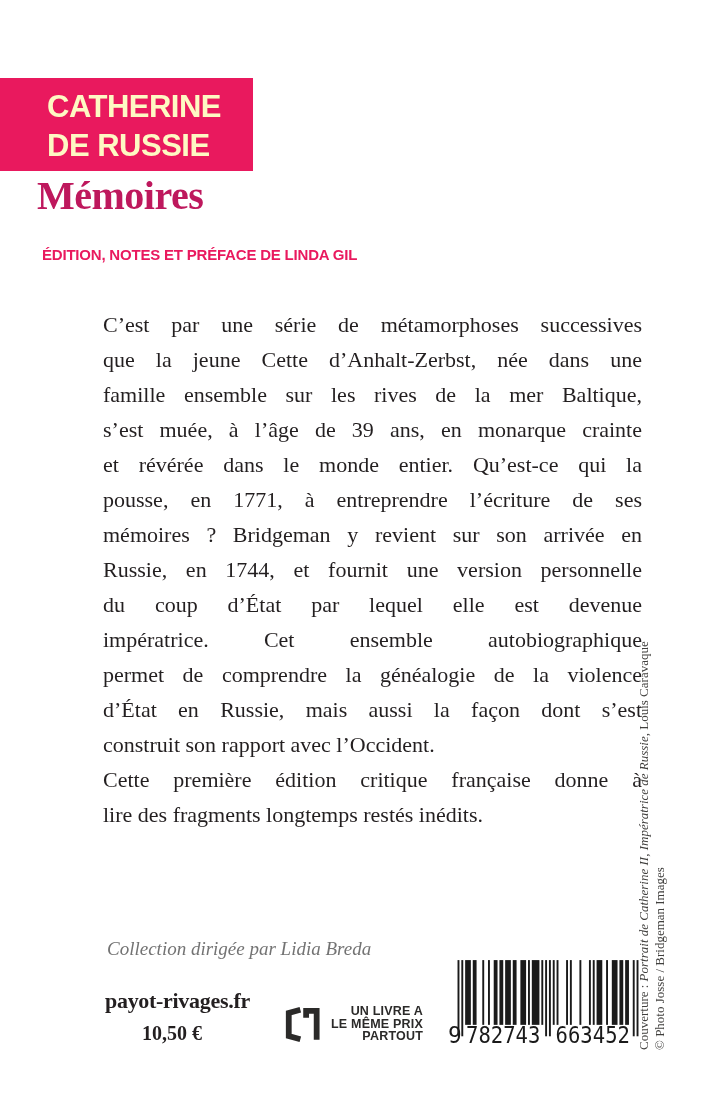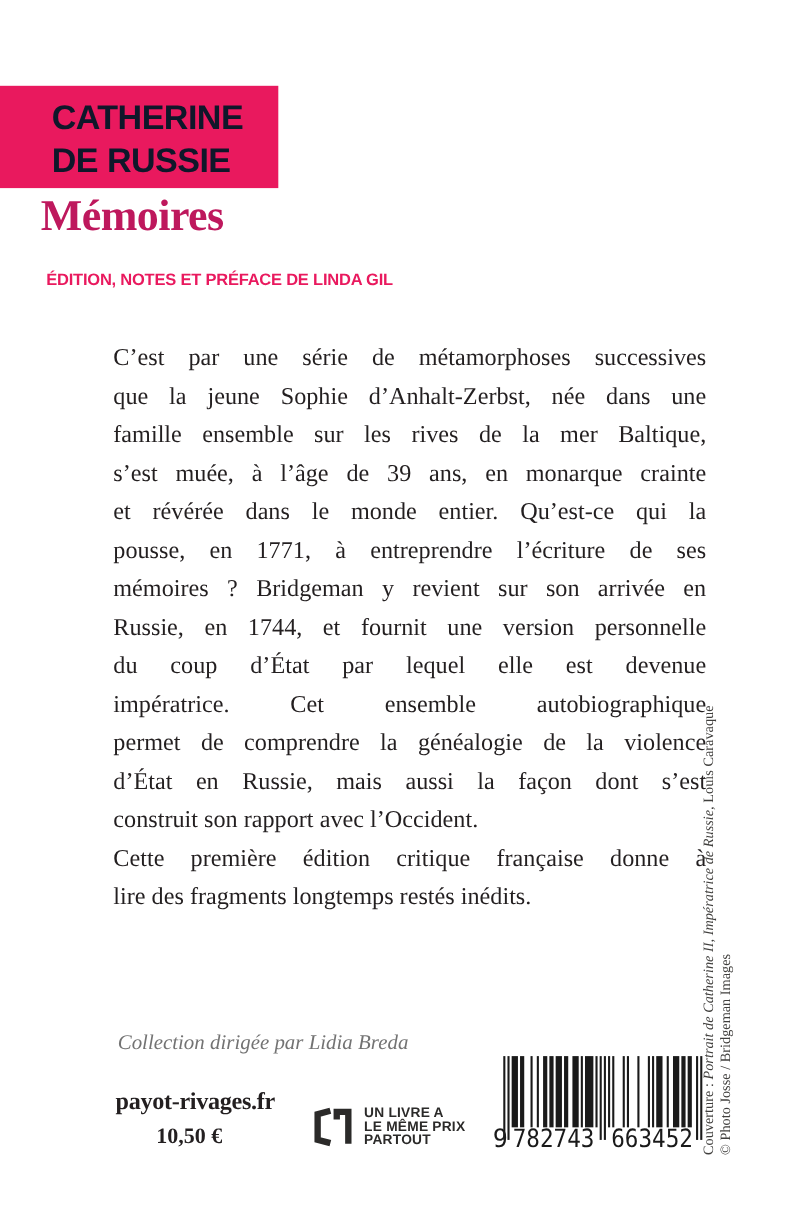--- a/index.html
+++ b/index.html
@@ -4,21 +4,21 @@
 <style>
   html,body { margin:0; padding:0; background:#ffffff; }
   .page {
     position:relative; width:720px; height:1112px; background:#ffffff;
     font-family:"Liberation Serif", serif; overflow:hidden;
   }
 
   
   .author-block {
     position:absolute; left:0; top:78px; width:253px; height:93px;
-    background:#e9195e; color:#0f172a;
+    background:#e9195e; color:#fef9c3;
     font-family:"Liberation Sans", sans-serif; font-weight:bold;
     padding-top:9px; box-sizing:border-box;
   }
   .author-line {
     font-size:31px; line-height:39px; padding-left:47px; letter-spacing:-0.5px;
   }
   .title {
     position:absolute; left:37px; top:172px; color:#be185d;
     font-size:40px; font-weight:bold; letter-spacing:-0.5px;
   }
@@ -51,21 +51,21 @@
   .price {
     position:absolute; left:106px; top:1022px; color:#231f20;
     font-size:20px; font-weight:bold;margin-left:36px;
   }
   .price-logo {
     position:absolute; left:283px; top:1004px;
     display:flex; align-items:center; gap:7px; color:#2b2a29;
   }
   .logo-text {
     font-family:"Liberation Sans", sans-serif; font-weight:bold;
-    font-size:12.5px; line-height:12.8px; letter-spacing:0.2px;
+    font-size:12.5px; line-height:12.8px; letter-spacing:0.2px;text-align:right;
   }
   .barcode { position:absolute; left:448px; top:960px; }
   .bc-digit {
     font-family:"DejaVu Sans Mono", monospace; font-size:12px; fill:#1a1a1a;
   }
 
   
   .credits {
     position:absolute; left:668px; top:1018px; width:446px; height:32px;
     transform-origin:0 100%; transform:rotate(-90deg);
@@ -80,21 +80,21 @@
   <div class="author-block">
     <div class="author-line">CATHERINE</div>
     <div class="author-line">DE RUSSIE</div>
   </div>
 
   <div class="title">Mémoires</div>
   <div class="subtitle">ÉDITION, NOTES ET PRÉFACE DE LINDA GIL</div>
 
   <div class="synopsis">
       <div class="line">C’est par une série de métamorphoses successives</div>
-      <div class="line">que la jeune Sophie d’Anhalt-Zerbst, née dans une</div>
+      <div class="line">que la jeune Cette d’Anhalt-Zerbst, née dans une</div>
       <div class="line">famille ensemble sur les rives de la mer Baltique,</div>
       <div class="line">s’est muée, à l’âge de 39 ans, en monarque crainte</div>
       <div class="line">et révérée dans le monde entier. Qu’est-ce qui la</div>
       <div class="line">pousse, en 1771, à entreprendre l’écriture de ses</div>
       <div class="line">mémoires ? Bridgeman y revient sur son arrivée en</div>
       <div class="line">Russie, en 1744, et fournit une version personnelle</div>
       <div class="line">du coup d’État par lequel elle est devenue</div>
       <div class="line">impératrice. Cet ensemble autobiographique</div>
       <div class="line">permet de comprendre la généalogie de la violence</div>
       <div class="line">d’État en Russie, mais aussi la façon dont s’est</div>

